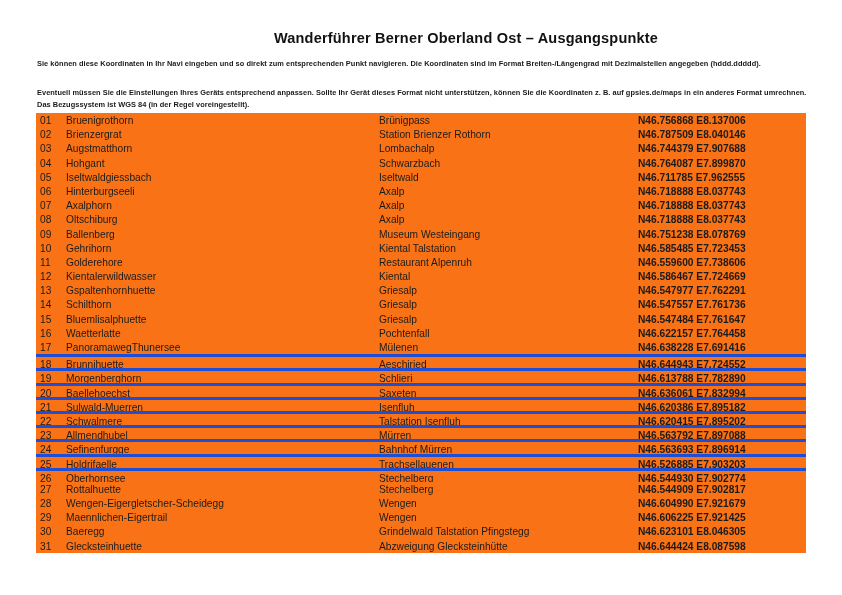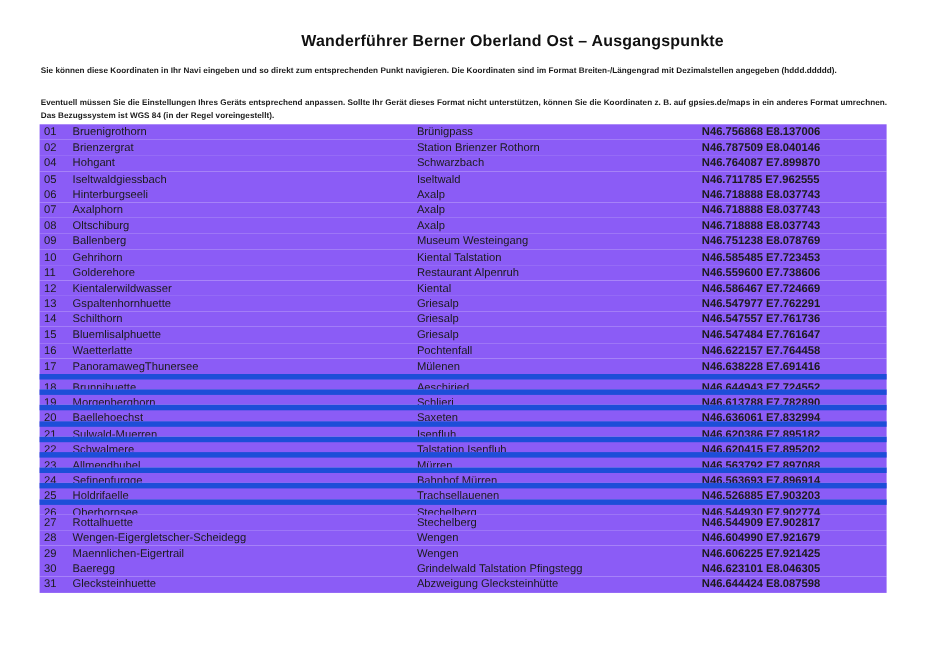--- a/index.html
+++ b/index.html
@@ -61,26 +61,26 @@
   
   .table {
     position: absolute;
     left: 36px;
     top: 113px;
     width: 770px;
   }
   .row {
     position: relative;
     height: 14.2px;
-    background: #8b5cf6;
+    background: #f97316;
     box-sizing: border-box;
     white-space: nowrap;
   }
   .row.sep {
-    border-top: 5px solid #1d4ed8;
+    border-top: 3px solid #1d4ed8;
   }
   .cell {
     position: absolute;
     top: 1px;
     font-size: 10.2px;
     line-height: 13px;
     color: #1b1b1b;
     white-space: nowrap;
   }
   .c-num   { left: 4px;   width: 24px; text-align: left; }
@@ -107,20 +107,26 @@
         <div class="cell c-start">Brünigpass</div>
         <div class="cell c-coord">N46.756868 E8.137006</div>
       </div>
       <div class="row">
         <div class="cell c-num">02</div>
         <div class="cell c-name">Brienzergrat</div>
         <div class="cell c-start">Station Brienzer Rothorn</div>
         <div class="cell c-coord">N46.787509 E8.040146</div>
       </div>
       <div class="row">
+        <div class="cell c-num">03</div>
+        <div class="cell c-name">Augstmatthorn</div>
+        <div class="cell c-start">Lombachalp</div>
+        <div class="cell c-coord">N46.744379 E7.907688</div>
+      </div>
+      <div class="row">
         <div class="cell c-num">04</div>
         <div class="cell c-name">Hohgant</div>
         <div class="cell c-start">Schwarzbach</div>
         <div class="cell c-coord">N46.764087 E7.899870</div>
       </div>
       <div class="row">
         <div class="cell c-num">05</div>
         <div class="cell c-name">Iseltwaldgiessbach</div>
         <div class="cell c-start">Iseltwald</div>
         <div class="cell c-coord">N46.711785 E7.962555</div>

